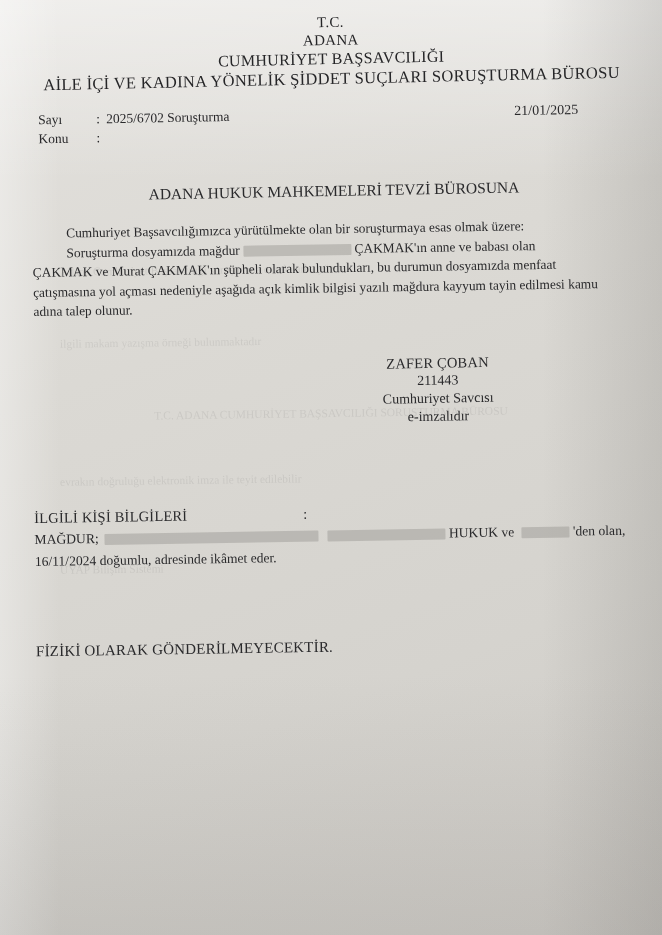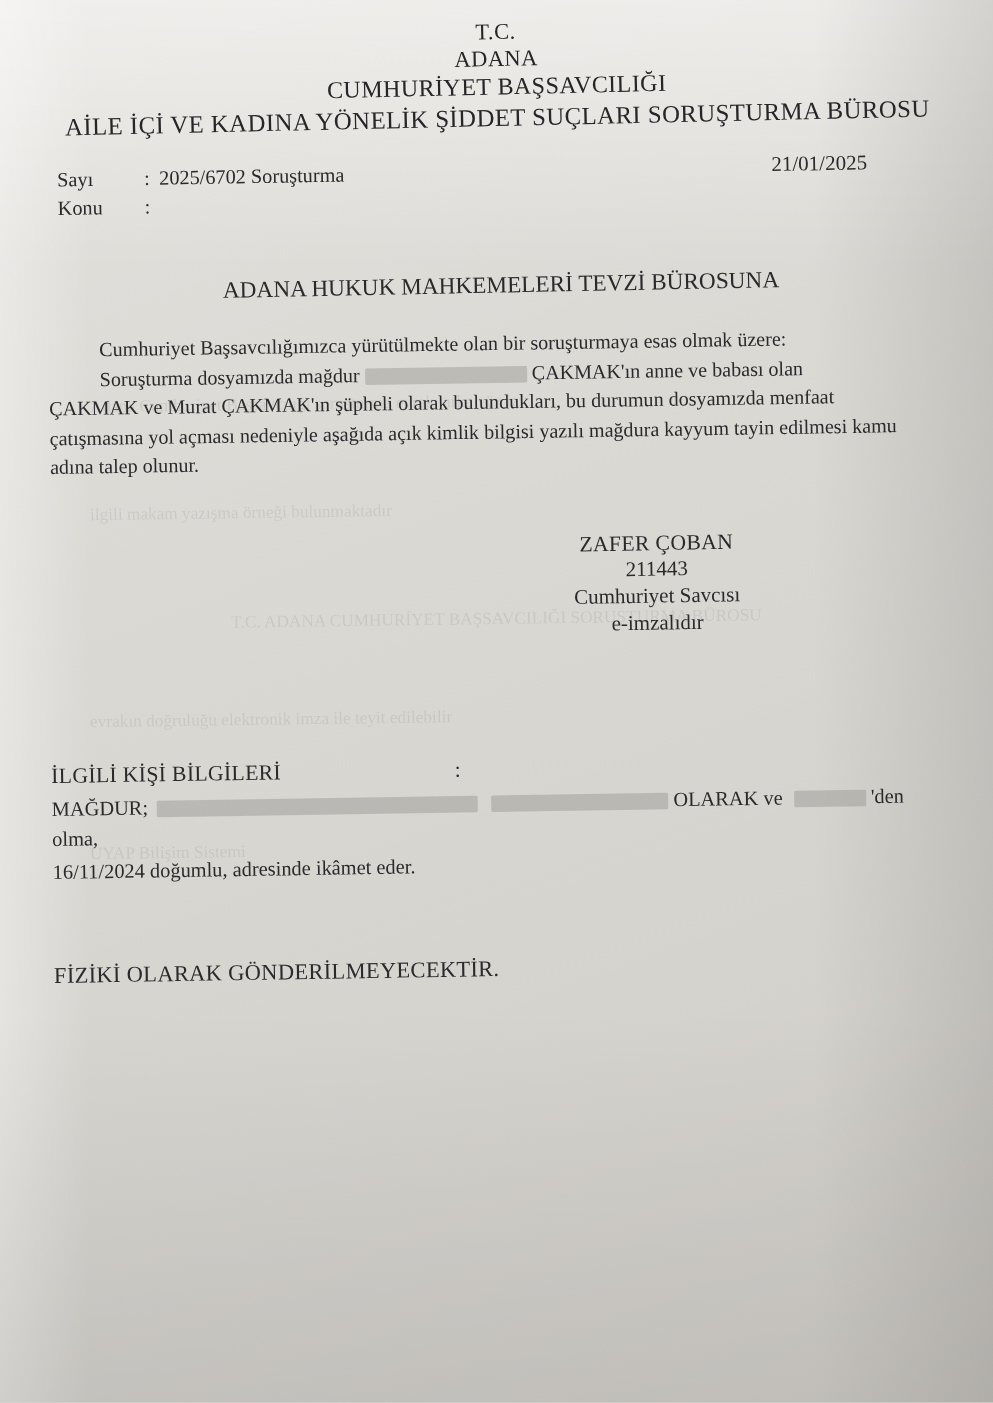--- a/index.html
+++ b/index.html
@@ -257,23 +257,23 @@
 
     <div class="person">
       <div class="person-title">
         <span>İLGİLİ KİŞİ BİLGİLERİ</span>
         <span class="t-colon">:</span>
       </div>
       <div class="person-row2">
         <span>MAĞDUR;</span>
         <span class="redact" style="width:214px;height:11px;margin-left:2px;"></span>
         <span class="redact" style="width:118px;height:11px;margin-left:6px;"></span>
-        <span>OLARAK ve</span>
+        <span>HUKUK ve</span>
         <span class="redact" style="width:48px;height:11px;margin-left:4px;"></span>
-        <span>'den olma,</span>
+        <span>'den olan,</span>
       </div>
       <div class="person-row3">16/11/2024 doğumlu,  adresinde ikâmet eder.</div>
     </div>
 
     <div class="footer-note">FİZİKİ OLARAK GÖNDERİLMEYECEKTİR.</div>
 
   </div>
 </div>
 
 </body></html>

